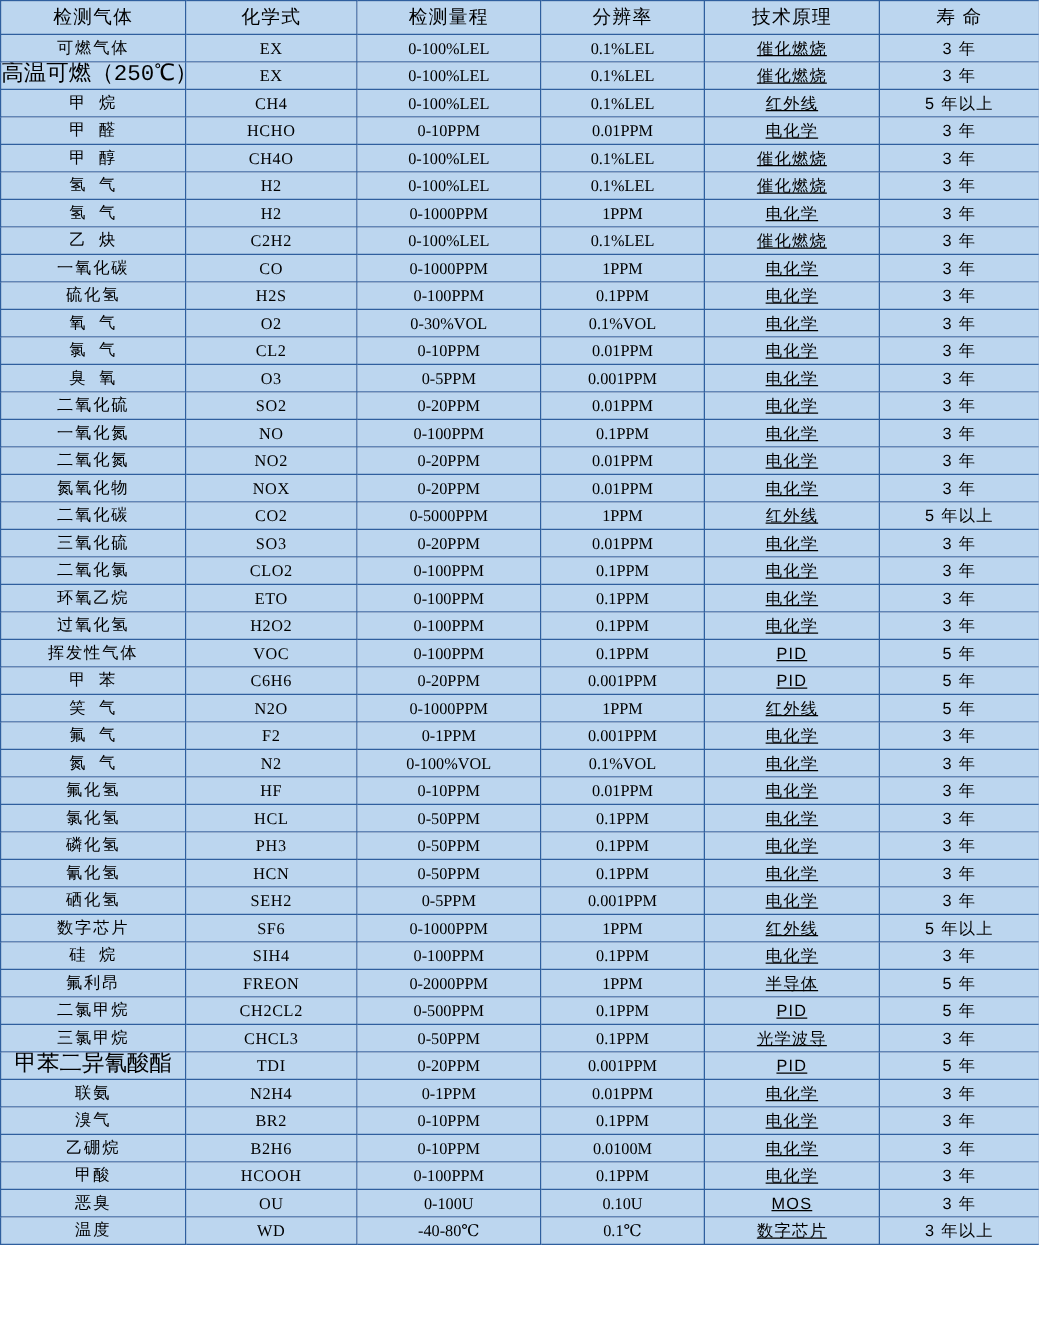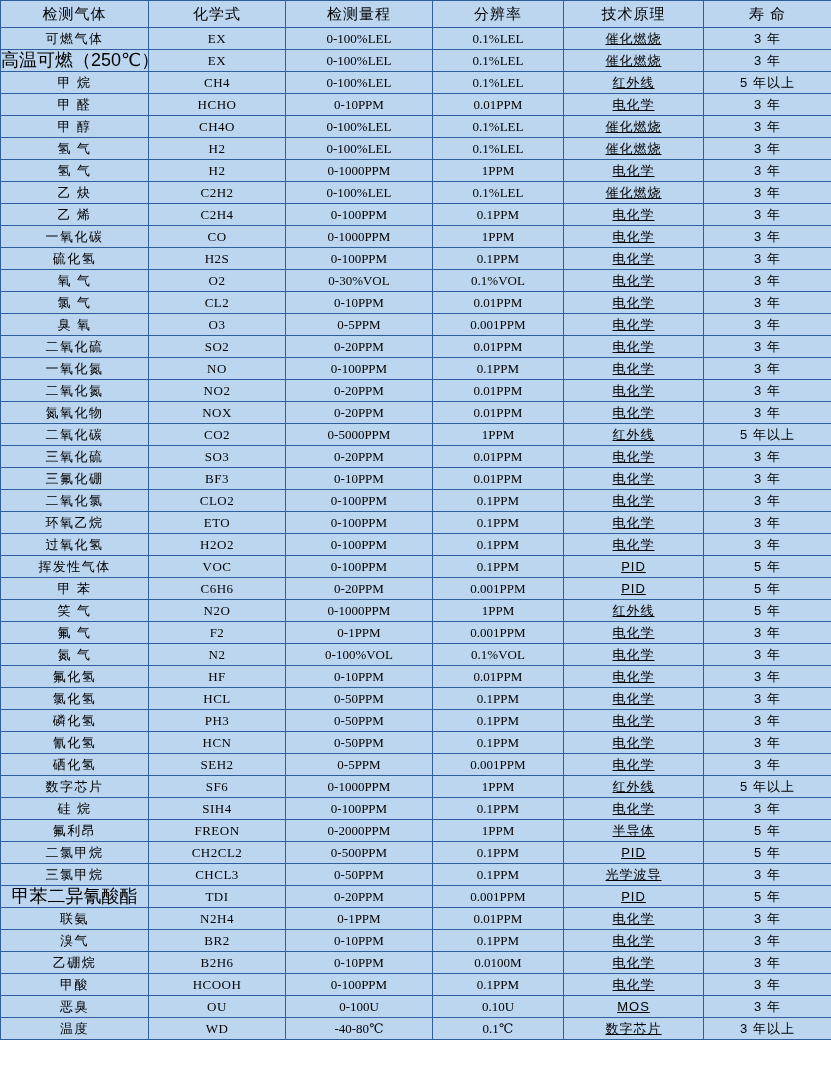--- a/index.html
+++ b/index.html
@@ -45,20 +45,21 @@
     font-weight: normal;
     letter-spacing: 1px;
   }
   table.gas-table tbody td {
     font-size: 13px;
     font-weight: normal;
   }
   td.name-cell {
     font-size: 13.5px;
     letter-spacing: 1.5px;
+    font-family: Liberation Mono, monospace;
   }
   td.name-cell.tight {
     letter-spacing: 0px;
     font-size: 18px;
   }
   td.formula-cell {
     font-family: "Liberation Serif", "DejaVu Serif", serif;
     font-size: 13.5px;
     letter-spacing: 0.5px;
   }
@@ -157,28 +158,20 @@
       </tr>
       <tr>
         <td class="name-cell">乙 炔</td>
         <td class="formula-cell">C2H2</td>
         <td class="range-cell">0-100%LEL</td>
         <td class="res-cell">0.1%LEL</td>
         <td class="tech-cell">催化燃烧</td>
         <td class="life-cell">3 年</td>
       </tr>
       <tr>
-        <td class="name-cell">乙 烯</td>
-        <td class="formula-cell">C2H4</td>
-        <td class="range-cell">0-100PPM</td>
-        <td class="res-cell">0.1PPM</td>
-        <td class="tech-cell">电化学</td>
-        <td class="life-cell">3 年</td>
-      </tr>
-      <tr>
         <td class="name-cell">一氧化碳</td>
         <td class="formula-cell">CO</td>
         <td class="range-cell">0-1000PPM</td>
         <td class="res-cell">1PPM</td>
         <td class="tech-cell">电化学</td>
         <td class="life-cell">3 年</td>
       </tr>
       <tr>
         <td class="name-cell">硫化氢</td>
         <td class="formula-cell">H2S</td>
@@ -248,28 +241,20 @@
         <td class="formula-cell">CO2</td>
         <td class="range-cell">0-5000PPM</td>
         <td class="res-cell">1PPM</td>
         <td class="tech-cell">红外线</td>
         <td class="life-cell">5 年以上</td>
       </tr>
       <tr>
         <td class="name-cell">三氧化硫</td>
         <td class="formula-cell">SO3</td>
         <td class="range-cell">0-20PPM</td>
-        <td class="res-cell">0.01PPM</td>
-        <td class="tech-cell">电化学</td>
-        <td class="life-cell">3 年</td>
-      </tr>
-      <tr>
-        <td class="name-cell">三氟化硼</td>
-        <td class="formula-cell">BF3</td>
-        <td class="range-cell">0-10PPM</td>
         <td class="res-cell">0.01PPM</td>
         <td class="tech-cell">电化学</td>
         <td class="life-cell">3 年</td>
       </tr>
       <tr>
         <td class="name-cell">二氧化氯</td>
         <td class="formula-cell">CLO2</td>
         <td class="range-cell">0-100PPM</td>
         <td class="res-cell">0.1PPM</td>
         <td class="tech-cell">电化学</td>

